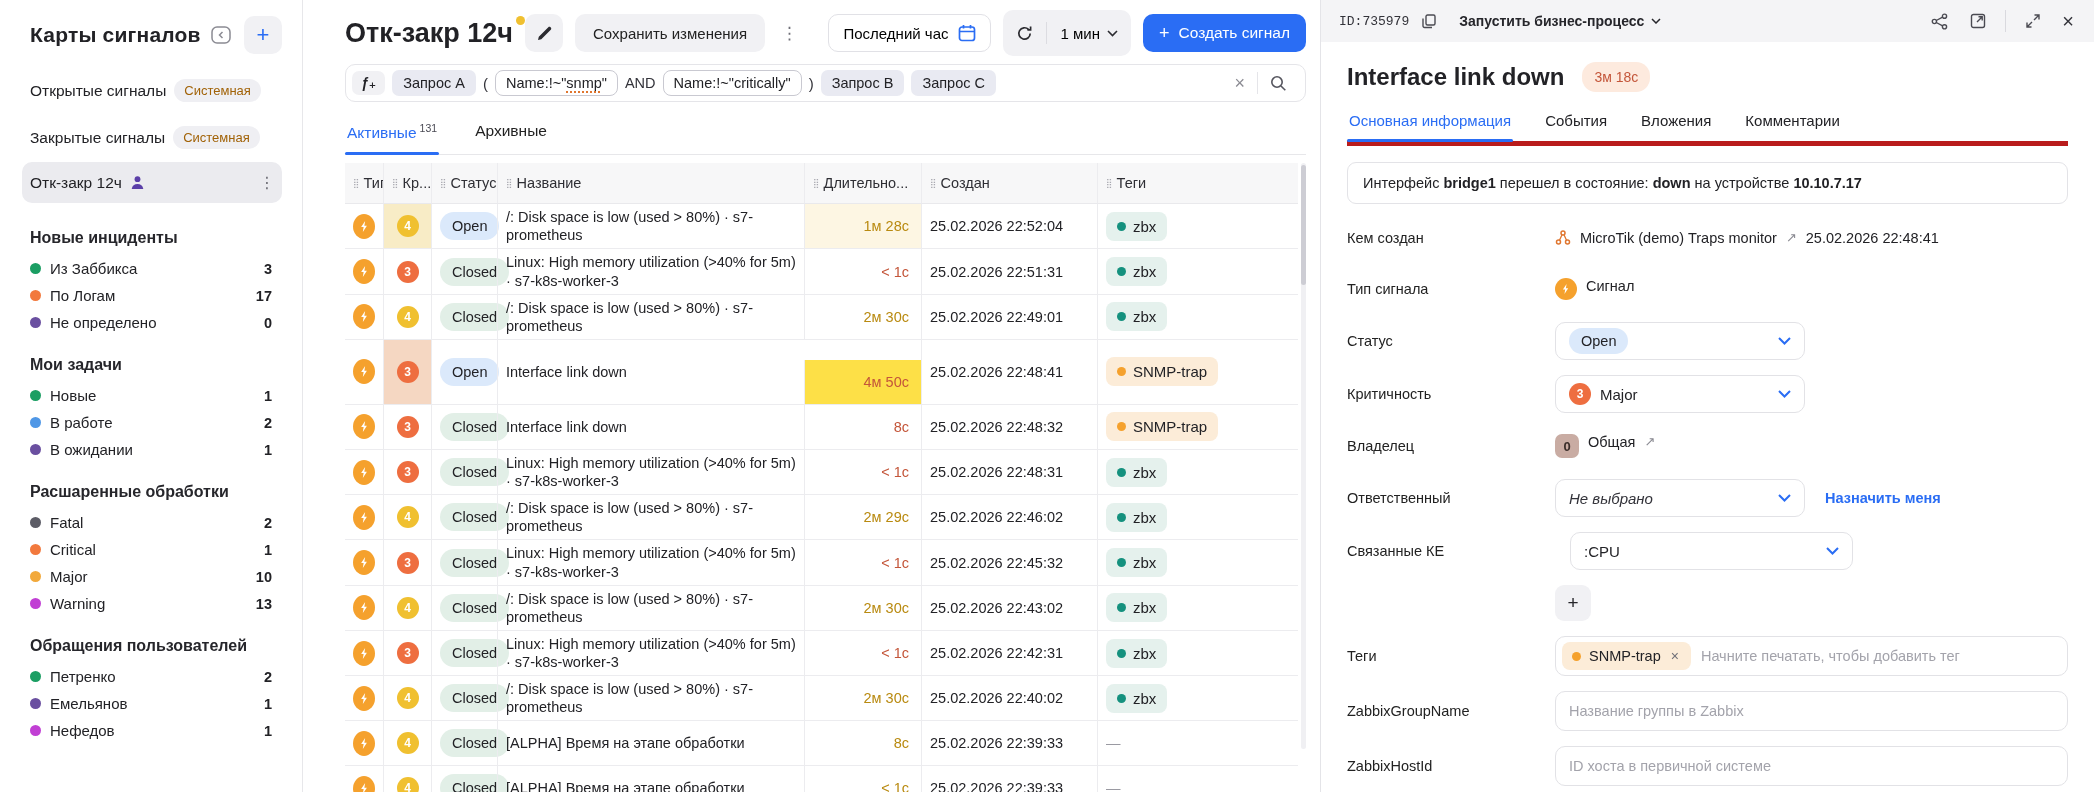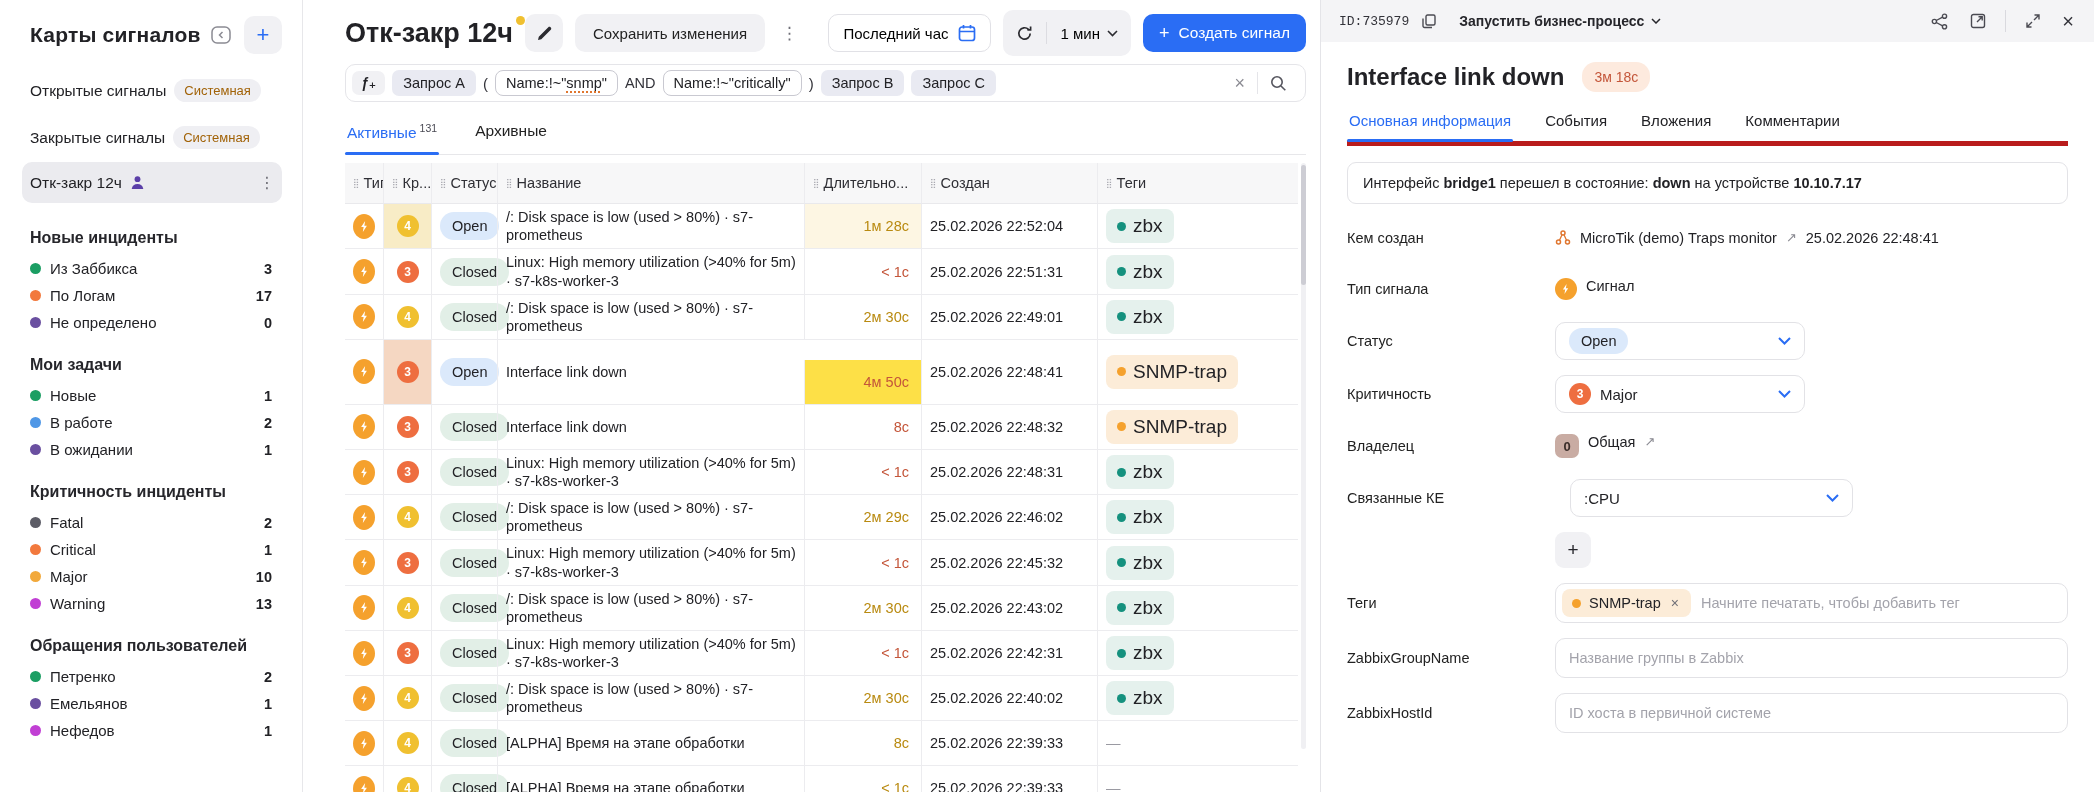--- a/index.html
+++ b/index.html
@@ -105,21 +105,21 @@
   .hl-red-sev { background:#f5d7c2; }
   .pill { padding:6px 12px; border-radius:15px; font-size:14.5px; }
   .st-open { background:#dbe9fb; }
   .st-closed { background:#e2efe7; }
   .c-name { line-height:1.25; }
   .c-dur { justify-content:flex-end; padding-right:12px; font-size:14.5px; }
   .sev-3 .c-dur { color:#c4563a; }
   .sev-4 .c-dur { color:#b98a10; }
   .hl-amber-dur { background:#fdf6e3; }
   .hl-red-dur { background:#fde047;margin-top:20px; }
-  .tagpill { display:flex; align-items:center; gap:7px; padding:6px 11px; border-radius:8px; font-size:19px; }
+  .tagpill { display:flex; align-items:center; gap:7px; padding:6px 11px; border-radius:8px; font-size:15px; }
   .tagdot { width:9px; height:9px; border-radius:50%; }
   .notag { color:#9a9aa2; }
   .scrollbar { position:absolute; top:0; right:0; width:5px; height:586px; background:#f0f0f3; border-radius:3px; }
   .scroll-thumb { position:absolute; top:2px; right:0; width:5px; height:120px; background:#cdcdd4; border-radius:3px; }
 
   
   .panel { width:774px; flex:none; border-left:1px solid #e4e4e8; display:flex; flex-direction:column; }
   .panel-topbar { height:42px; flex:none; background:#f4f4f6; display:flex; align-items:center;
                   padding:0 18px; gap:10px; }
   .panel-id { font-family:"Liberation Mono", monospace; font-size:13px; color:#33333a; }
@@ -239,21 +239,21 @@
           <span>В работе</span>
           <span class="sb-row-count">2</span>
         </div>
         <div class="sb-row">
           <span class="dot" style="background: rgb(106, 79, 160);"></span>
           <span>В ожидании</span>
           <span class="sb-row-count">1</span>
         </div>
       </div>
       <div class="sb-section">
-        <div class="sb-sec-title">Критичность инциденты</div>
+        <div class="sb-sec-title">Расшаренные обработки</div>
         <div class="sb-row">
           <span class="dot" style="background: rgb(92, 92, 102);"></span>
           <span>Fatal</span>
           <span class="sb-row-count">2</span>
         </div>
         <div class="sb-row">
           <span class="dot" style="background: rgb(242, 121, 61);"></span>
           <span>Critical</span>
           <span class="sb-row-count">1</span>
         </div>
@@ -831,20 +831,32 @@
 
       <div class="fieldrow">
         <span class="flabel">Владелец</span>
         <span class="fvalue">
           <span class="owner-num">0</span>
           <span>Общая</span>
           <span class="ext-arrow">↗</span>
         </span>
       </div>
 
+      <div class="fieldrow">
+        <span class="flabel">Ответственный</span>
+        <span class="select">
+          <span class="placeholder-italic">Не выбрано</span>
+          <span class="chev">
+            <svg width="13" height="8" viewBox="0 0 13 8">
+                <path d="M1 1 L6.5 6.5 L12 1" fill="none" stroke="#2a6df4" stroke-width="2"></path>
+              </svg>
+          </span>
+        </span>
+        <a class="assign-link" href="#">Назначить меня</a>
+      </div>
 
       <div class="fieldrow">
         <span class="flabel">Связанные КЕ</span>
         <span class="select wide">
           <span>:CPU</span>
           <span class="chev">
             <svg width="13" height="8" viewBox="0 0 13 8">
                 <path d="M1 1 L6.5 6.5 L12 1" fill="none" stroke="#2a6df4" stroke-width="2"></path>
               </svg>
           </span>

